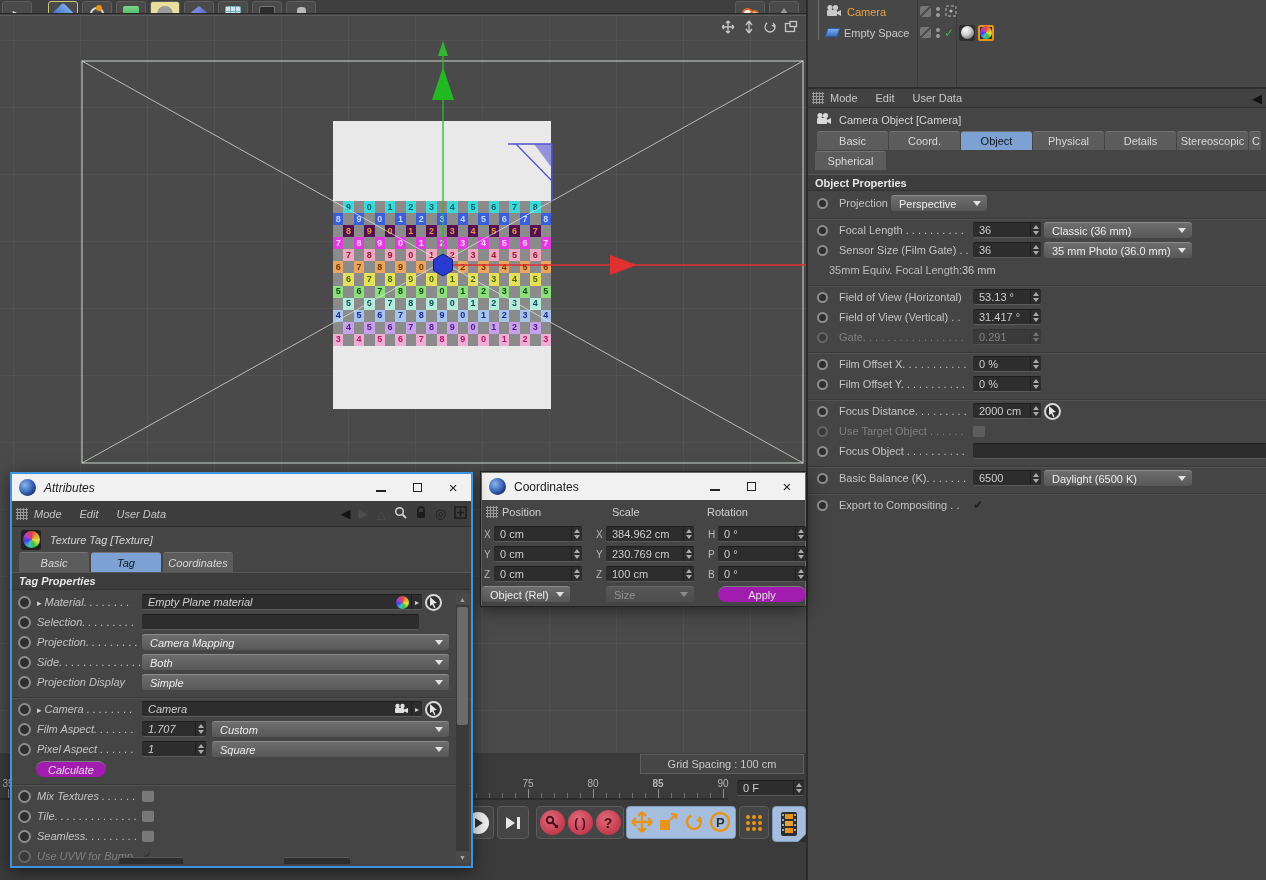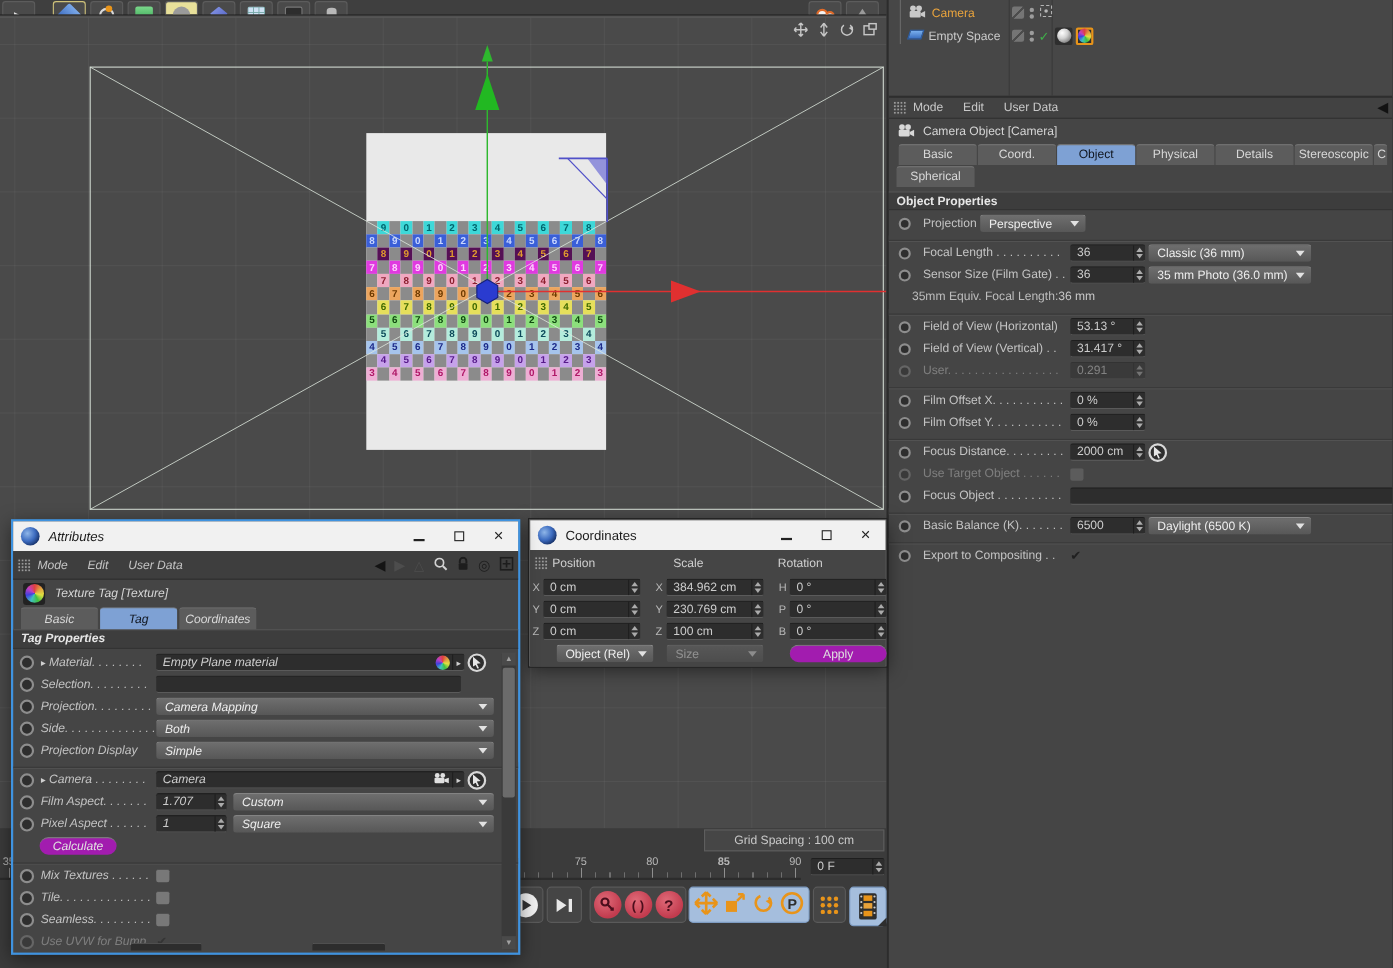--- a/index.html
+++ b/index.html
@@ -651,21 +651,21 @@
           <span class="field spinfield">
             <span class="fval">31.417 °</span>
             <span class="spinner">
               <i class="sp-up"></i>
               <i class="sp-dn"></i>
             </span>
           </span>
         </div>
         <div class="prop-row dim">
           <span class="rec"></span>
-          <span class="lbl">User. . . . . . . . . . . . . . . . .</span>
+          <span class="lbl">Gate. . . . . . . . . . . . . . . . .</span>
           <span class="field spinfield">
             <span class="fval">0.291</span>
             <span class="spinner">
               <i class="sp-up"></i>
               <i class="sp-dn"></i>
             </span>
           </span>
         </div>
         <div class="prop-divider"></div>
         <div class="prop-row">
@@ -923,21 +923,21 @@
           </span>
           <span class="cw-lab" style="left: 226px; top: 69px;">B</span>
           <span class="field cw-field" style="left: 236px; top: 66px;">
             <span class="fval">0 °</span>
             <span class="spinner">
               <i class="sp-up"></i>
               <i class="sp-dn"></i>
             </span>
           </span>
         </div>
-      <div class="cw-dd dropdown" style="left:24px;top:86px">
+      <div class="cw-dd dropdown" style="left:0;top:86px">
           <span class="dval">Object (Rel)</span>
           <i class="dd-arrow"></i>
         </div>
       <div class="cw-dd dropdown" style="left:124px;top:86px;opacity:.45">
           <span class="dval">Size</span>
           <i class="dd-arrow"></i>
         </div>
       <div class="cw-dd pill" style="position:absolute;left:236px;top:86px;width:88px">Apply</div>
     </div>
   </div>

